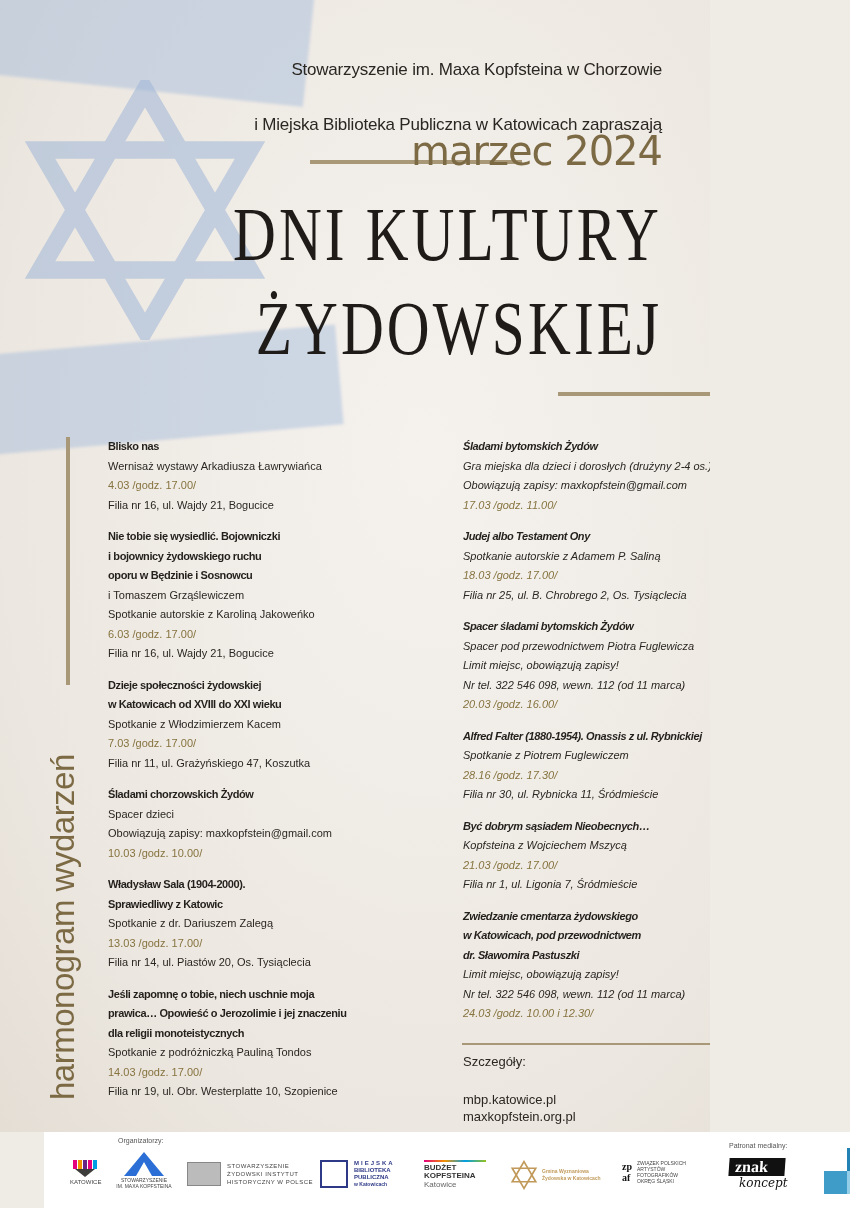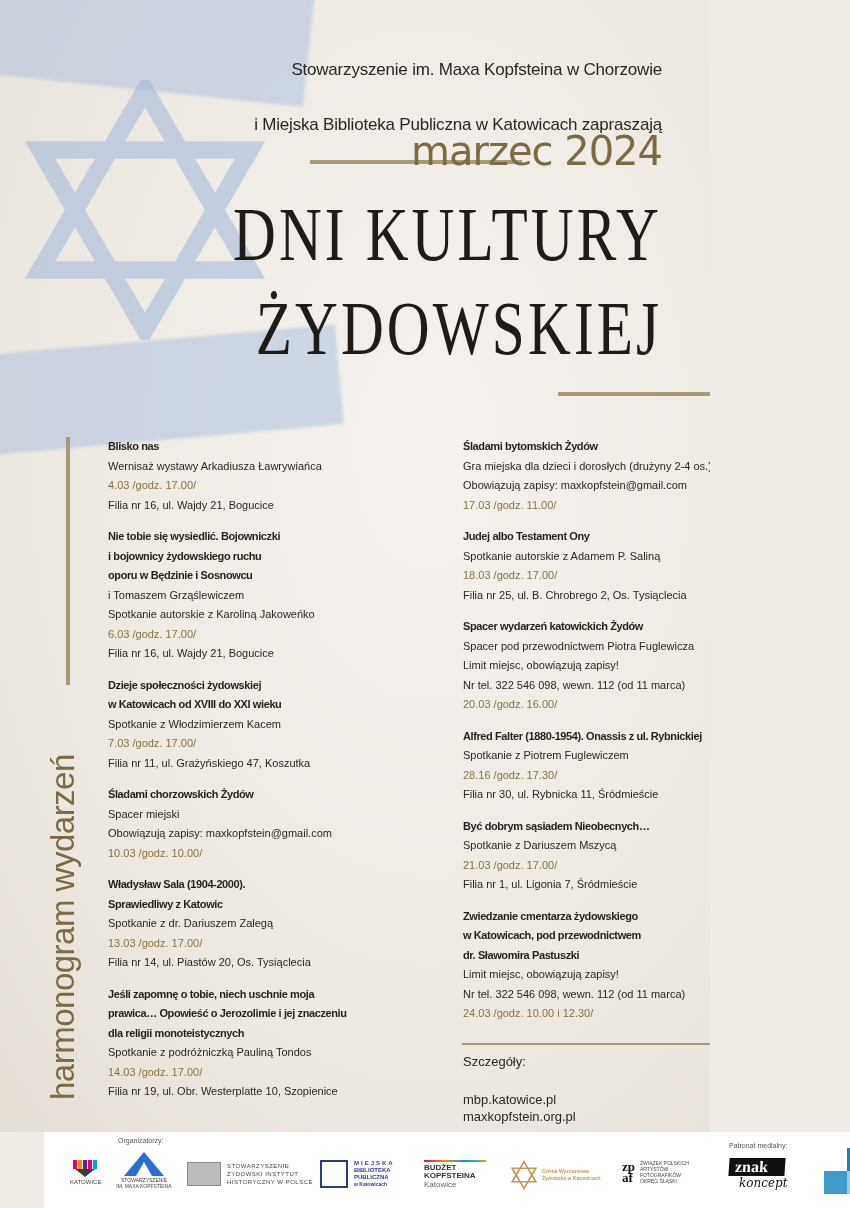--- a/index.html
+++ b/index.html
@@ -49,21 +49,21 @@
   .title.t1 { top: 196px; }
   .title.t2 { top: 290px; }
 
   .side-label {
     position: absolute; left: 44px; top: 1100px; transform: rotate(-90deg); transform-origin: left top;
     font-size: 33px; color: #7c6a44; white-space: nowrap; letter-spacing: -0.5px;
   }
 
   .col { position: absolute; width: 350px; font-size: 11px; line-height: 19.5px; }
   .col.left { left: 108px; top: 437px; }
-  .col.right { left: 463px; top: 437px; width: 345px; }
+  .col.right { left: 463px; top: 437px; width: 345px; font-style: italic; }
   .event { margin-bottom: 12px; }
   .ev-title { font-weight: bold; color: #231f1b; letter-spacing: -0.4px; }
   .ev-line { color: #2a2621; }
   .ev-date { color: #86733f; }
 
   .details { position: absolute; left: 463px; top: 1053px; font-size: 13px; line-height: 17px; color: #2a2621; }
   .details .label { margin-bottom: 21px; }
 
   .footer {
     position: absolute; left: 0; top: 1132px; width: 838px; height: 76px; background: #ffffff; margin-left: 44px;
@@ -113,21 +113,21 @@
       </div>
       <div class="event">
         <div class="ev-title">Dzieje społeczności żydowskiej</div>
         <div class="ev-title">w Katowicach od XVIII do XXI wieku</div>
         <div class="ev-line">Spotkanie z Włodzimierzem Kacem</div>
         <div class="ev-date">7.03 /godz. 17.00/</div>
         <div class="ev-line">Filia nr 11, ul. Grażyńskiego 47, Koszutka</div>
       </div>
       <div class="event">
         <div class="ev-title">Śladami chorzowskich Żydów</div>
-        <div class="ev-line">Spacer miejski</div>
+        <div class="ev-line">Spacer dzieci</div>
         <div class="ev-line">Obowiązują zapisy: maxkopfstein@gmail.com</div>
         <div class="ev-date">10.03 /godz. 10.00/</div>
       </div>
       <div class="event">
         <div class="ev-title">Władysław Sala (1904-2000).</div>
         <div class="ev-title">Sprawiedliwy z Katowic</div>
         <div class="ev-line">Spotkanie z dr. Dariuszem Zalegą</div>
         <div class="ev-date">13.03 /godz. 17.00/</div>
         <div class="ev-line">Filia nr 14, ul. Piastów 20, Os. Tysiąclecia</div>
       </div>
@@ -147,35 +147,35 @@
         <div class="ev-line">Obowiązują zapisy: maxkopfstein@gmail.com</div>
         <div class="ev-date">17.03 /godz. 11.00/</div>
       </div>
       <div class="event">
         <div class="ev-title">Judej albo Testament Ony</div>
         <div class="ev-line">Spotkanie autorskie z Adamem P. Saliną</div>
         <div class="ev-date">18.03 /godz. 17.00/</div>
         <div class="ev-line">Filia nr 25, ul. B. Chrobrego 2, Os. Tysiąclecia</div>
       </div>
       <div class="event">
-        <div class="ev-title">Spacer wydarzeń katowickich Żydów</div>
+        <div class="ev-title">Spacer śladami bytomskich Żydów</div>
         <div class="ev-line">Spacer pod przewodnictwem Piotra Fuglewicza</div>
         <div class="ev-line">Limit miejsc, obowiązują zapisy!</div>
         <div class="ev-line">Nr tel. 322 546 098, wewn. 112 (od 11 marca)</div>
         <div class="ev-date">20.03 /godz. 16.00/</div>
       </div>
       <div class="event">
         <div class="ev-title">Alfred Falter (1880-1954). Onassis z ul. Rybnickiej</div>
         <div class="ev-line">Spotkanie z Piotrem Fuglewiczem</div>
         <div class="ev-date">28.16 /godz. 17.30/</div>
         <div class="ev-line">Filia nr 30, ul. Rybnicka 11, Śródmieście</div>
       </div>
       <div class="event">
         <div class="ev-title">Być dobrym sąsiadem Nieobecnych…</div>
-        <div class="ev-line">Spotkanie z Dariuszem Mszycą</div>
+        <div class="ev-line">Kopfsteina z Wojciechem Mszycą</div>
         <div class="ev-date">21.03 /godz. 17.00/</div>
         <div class="ev-line">Filia nr 1, ul. Ligonia 7, Śródmieście</div>
       </div>
       <div class="event">
         <div class="ev-title">Zwiedzanie cmentarza żydowskiego</div>
         <div class="ev-title">w Katowicach, pod przewodnictwem</div>
         <div class="ev-title">dr. Sławomira Pastuszki</div>
         <div class="ev-line">Limit miejsc, obowiązują zapisy!</div>
         <div class="ev-line">Nr tel. 322 546 098, wewn. 112 (od 11 marca)</div>
         <div class="ev-date">24.03 /godz. 10.00 i 12.30/</div>
@@ -246,21 +246,21 @@
       <polygon points="50,4 92,76 8,76" fill="none" stroke="#c19a5b" stroke-width="6"></polygon>
       <polygon points="50,100 8,28 92,28" fill="none" stroke="#c19a5b" stroke-width="6"></polygon>
     </svg>
     <div style="font-size:5px;line-height:7px;font-weight:bold;">
       <div>Gmina Wyznaniowa</div>
       <div>Żydowska w Katowicach</div>
     </div>
   </div>
 
   <div class="logo" style="left:578px;top:28px;display:flex;align-items:center;gap:5px;">
-    <div style="font-family:'Liberation Serif',serif;font-weight:bold;font-size:13px;line-height:11px;color:#111;">zp<br>af</div>
+    <div style="font-family:'Liberation Serif',serif;font-weight:bold;font-size:10px;line-height:11px;color:#111;">zp<br>af</div>
     <div style="font-size:5px;line-height:6px;">
       <div>ZWIĄZEK POLSKICH</div>
       <div>ARTYSTÓW</div>
       <div>FOTOGRAFIKÓW</div>
       <div>OKRĘG ŚLĄSKI</div>
     </div>
   </div>
 
   <div class="logo" style="left:685px;top:26px;width:70px;">
     <div style="background:#111;color:#fff;font-family:'Liberation Serif',serif;font-weight:bold;font-size:16px;line-height:18px;padding:0 6px;width:56px;transform:skewX(-4deg);">znak</div>

